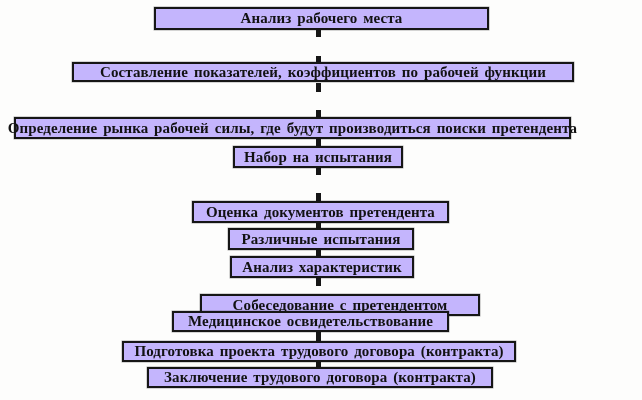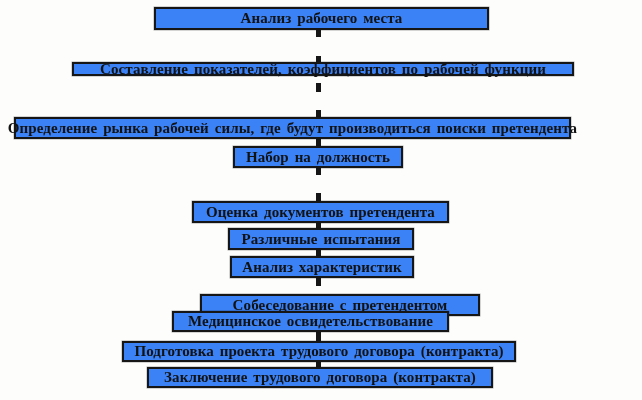--- a/index.html
+++ b/index.html
@@ -13,21 +13,21 @@
   .canvas {
     position: relative;
     width: 642px;
     height: 400px;
     overflow: hidden;
   }
   .box {
     position: absolute;
     box-sizing: border-box;
     border: 2px solid #161616;
-    background: #3b82f6;
+    background: #c4b5fd;
     color: #121212;
     font-weight: bold;
     font-size: 15px;
     line-height: 1;
     display: flex;
     align-items: center;
     justify-content: center;
     text-align: center;
     white-space: nowrap;
     word-spacing: 2px;
@@ -57,26 +57,26 @@
   <div class="connector" style="left:316px;top:221px;height:9px"></div>
   <div class="connector" style="left:316px;top:248px;height:10px"></div>
   <div class="connector" style="left:316px;top:276px;height:10px"></div>
   <div class="connector" style="left:316px;top:304px;height:9px"></div>
   <div class="connector" style="left:316px;top:330px;height:13px"></div>
   <div class="connector" style="left:316px;top:360px;height:9px"></div>
 
   <div class="box" style="left:154px;top:7px;width:335px;height:23px">Анализ рабочего места</div>
 
 
-  <div class="box" style="left:72px;top:62px;width:502px;height:14px">Составление показателей, коэффициентов по рабочей функции</div>
+  <div class="box" style="left:72px;top:62px;width:502px;height:20px">Составление показателей, коэффициентов по рабочей функции</div>
 
 
   <div class="box" style="left:14px;top:117px;width:557px;height:22px">Определение рынка рабочей силы, где будут производиться поиски претендента</div>
 
-  <div class="box" style="left:233px;top:146px;width:170px;height:22px">Набор на должность</div>
+  <div class="box" style="left:233px;top:146px;width:170px;height:22px">Набор на испытания</div>
 
 
   <div class="box" style="left:192px;top:201px;width:257px;height:22px">Оценка документов претендента</div>
 
   <div class="box" style="left:228px;top:228px;width:186px;height:22px">Различные испытания</div>
 
   <div class="box" style="left:230px;top:256px;width:184px;height:22px">Анализ характеристик</div>
 
   <div class="box" style="left:200px;top:294px;width:280px;height:22px">Собеседование с претендентом</div>
 

